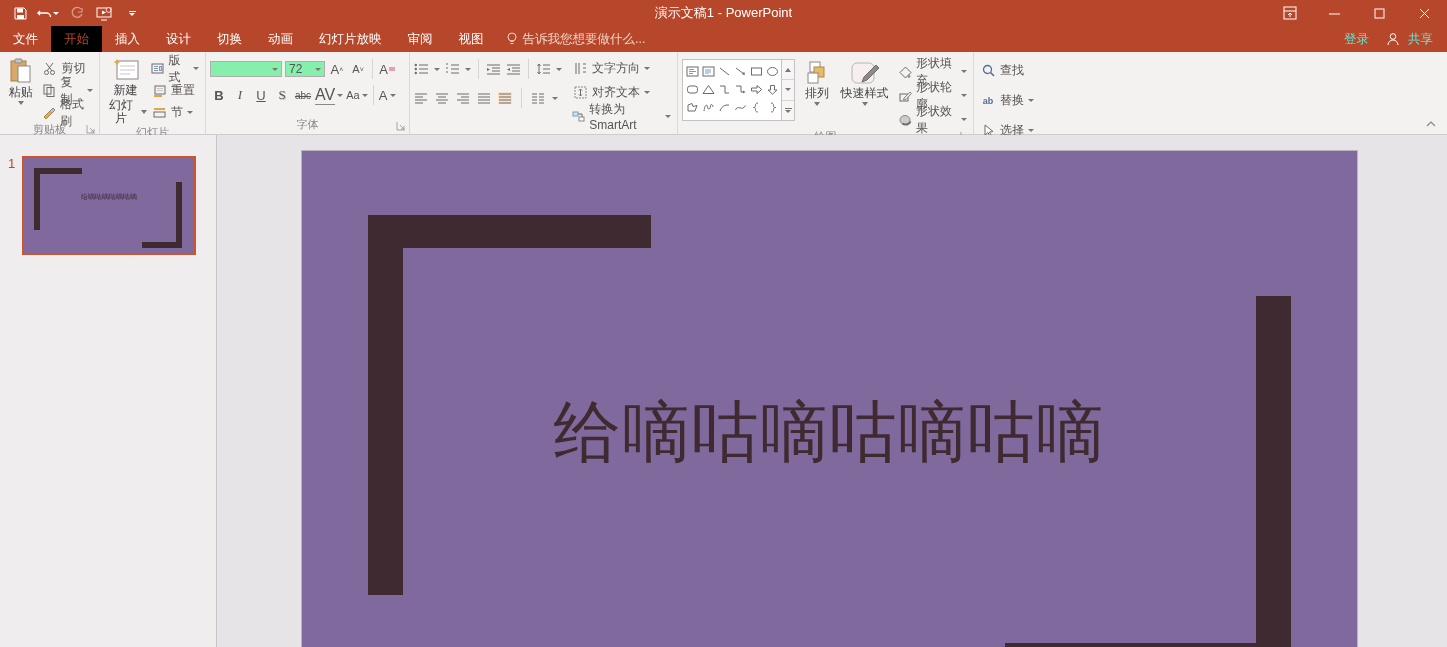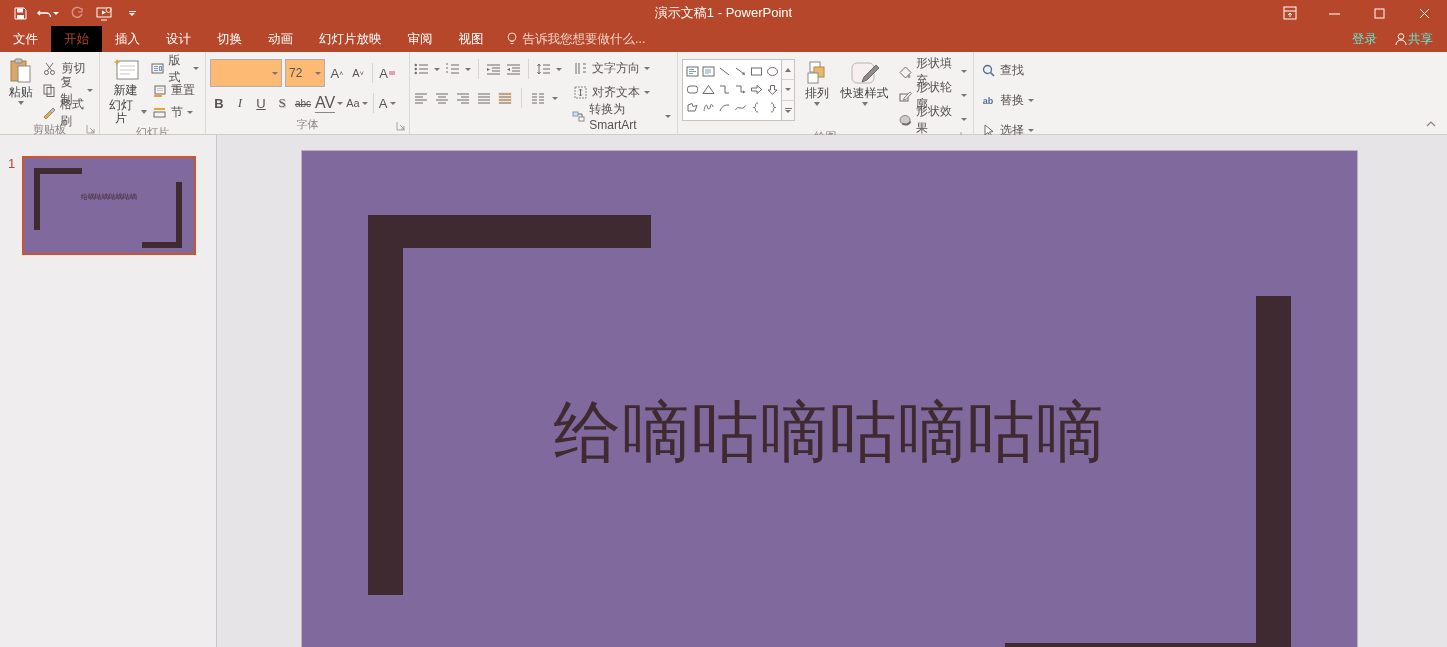--- a/index.html
+++ b/index.html
@@ -15,36 +15,36 @@
   .win-title { position:absolute; left:0; right:0; text-align:center; font-size:13px; color:#fff; pointer-events:none; }
   .win-controls { margin-left:auto; display:flex; height:26px; }
   .win-btn { width:45px; height:26px; display:flex; align-items:center; justify-content:center; }
 
   
   .tabrow { height:26px; background:#B7472A; display:flex; align-items:stretch; color:#fff; font-size:12.5px; }
   .tab { padding:0 13px; display:flex; align-items:center; cursor:default; }
   .tab.active { background:#000000; color:#B7472A; }
   .tellme { display:flex; align-items:center; gap:6px; padding:0 10px; color:#f2d3c8; }
   .tab-right { margin-left:auto; display:flex; align-items:center; gap:18px; padding-right:14px; color:#5eead4; }
-  .share-wrap { display:flex; align-items:center; gap:1px; }
+  .share-wrap { display:flex; align-items:center; gap:9px; }
 
   
   .ribbon { height:83px; background:#f4f1f1; border-bottom:1px solid #cfcccc; display:flex; position:relative; }
   .rgroup { display:flex; flex-direction:column; border-right:1px solid #dcd8d8; position:relative; }
   .rgroup-body { flex:1; display:flex; align-items:flex-start; padding:4px 4px 0 4px; gap:2px; }
   .rgroup-label { height:17px; text-align:center; font-size:11px; color:#8a8482; position:relative; line-height:15px; }
   .launcher { position:absolute; right:3px; bottom:3px; width:10px; height:10px; opacity:.7; }
   .bigbtn { display:flex; flex-direction:column; align-items:center; justify-content:flex-start; width:50px; padding-top:2px; font-size:12px; color:#444; gap:2px; cursor:default; }
   .bigbtn .blabel { line-height:13px; text-align:center; }
   .smallcol { display:flex; flex-direction:column; justify-content:flex-start; gap:3px; padding-top:3px; }
   .sbtn { display:flex; align-items:center; gap:4px; height:19px; font-size:12px; color:#565250; padding:0 2px; cursor:default; }
   .sbtn .sicon { width:16px; display:flex; justify-content:center; }
   .caret { width:0; height:0; border-left:3px solid transparent; border-right:3px solid transparent; border-top:4px solid #7a7572; display:inline-block; }
   .caret.sm { border-left-width:3px; border-right-width:3px; border-top-width:3px; }
-  .combo { background:#fdba74; border:1px solid #b2aeae; height:28px; display:flex; align-items:center; justify-content:space-between; padding:0 3px; font-size:12px; color:#555; }
+  .combo { background:#86efac; border:1px solid #b2aeae; height:16px; display:flex; align-items:center; justify-content:space-between; padding:0 3px; font-size:12px; color:#555; }
   .fontrow { display:flex; align-items:center; gap:3px; }
   .fmt { display:flex; align-items:center; justify-content:center; min-width:18px; height:20px; font-size:13px; color:#595551; cursor:default; }
   .sep-v { width:1px; height:20px; background:#d8d4d4; margin:0 2px; }
   .shape-gallery { background:#fff; border:1px solid #c6c2c2; display:grid; grid-template-columns:repeat(6,16px); grid-auto-rows:18px; padding:2px 1px; align-items:center; justify-items:center; }
   .gallery-scroll { width:13px; border:1px solid #c6c2c2; border-left:none; background:#f7f5f5; display:flex; flex-direction:column; }
   .gs-cell { flex:1; display:flex; align-items:center; justify-content:center; }
   .gs-cell + .gs-cell { border-top:1px solid #d8d4d4; }
   .caret-up { width:0; height:0; border-left:3px solid transparent; border-right:3px solid transparent; border-bottom:4px solid #7a7572; }
   .more-bar { display:flex; flex-direction:column; align-items:center; gap:1px; }
   .more-bar i { display:block; width:7px; height:1px; background:#7a7572; }

